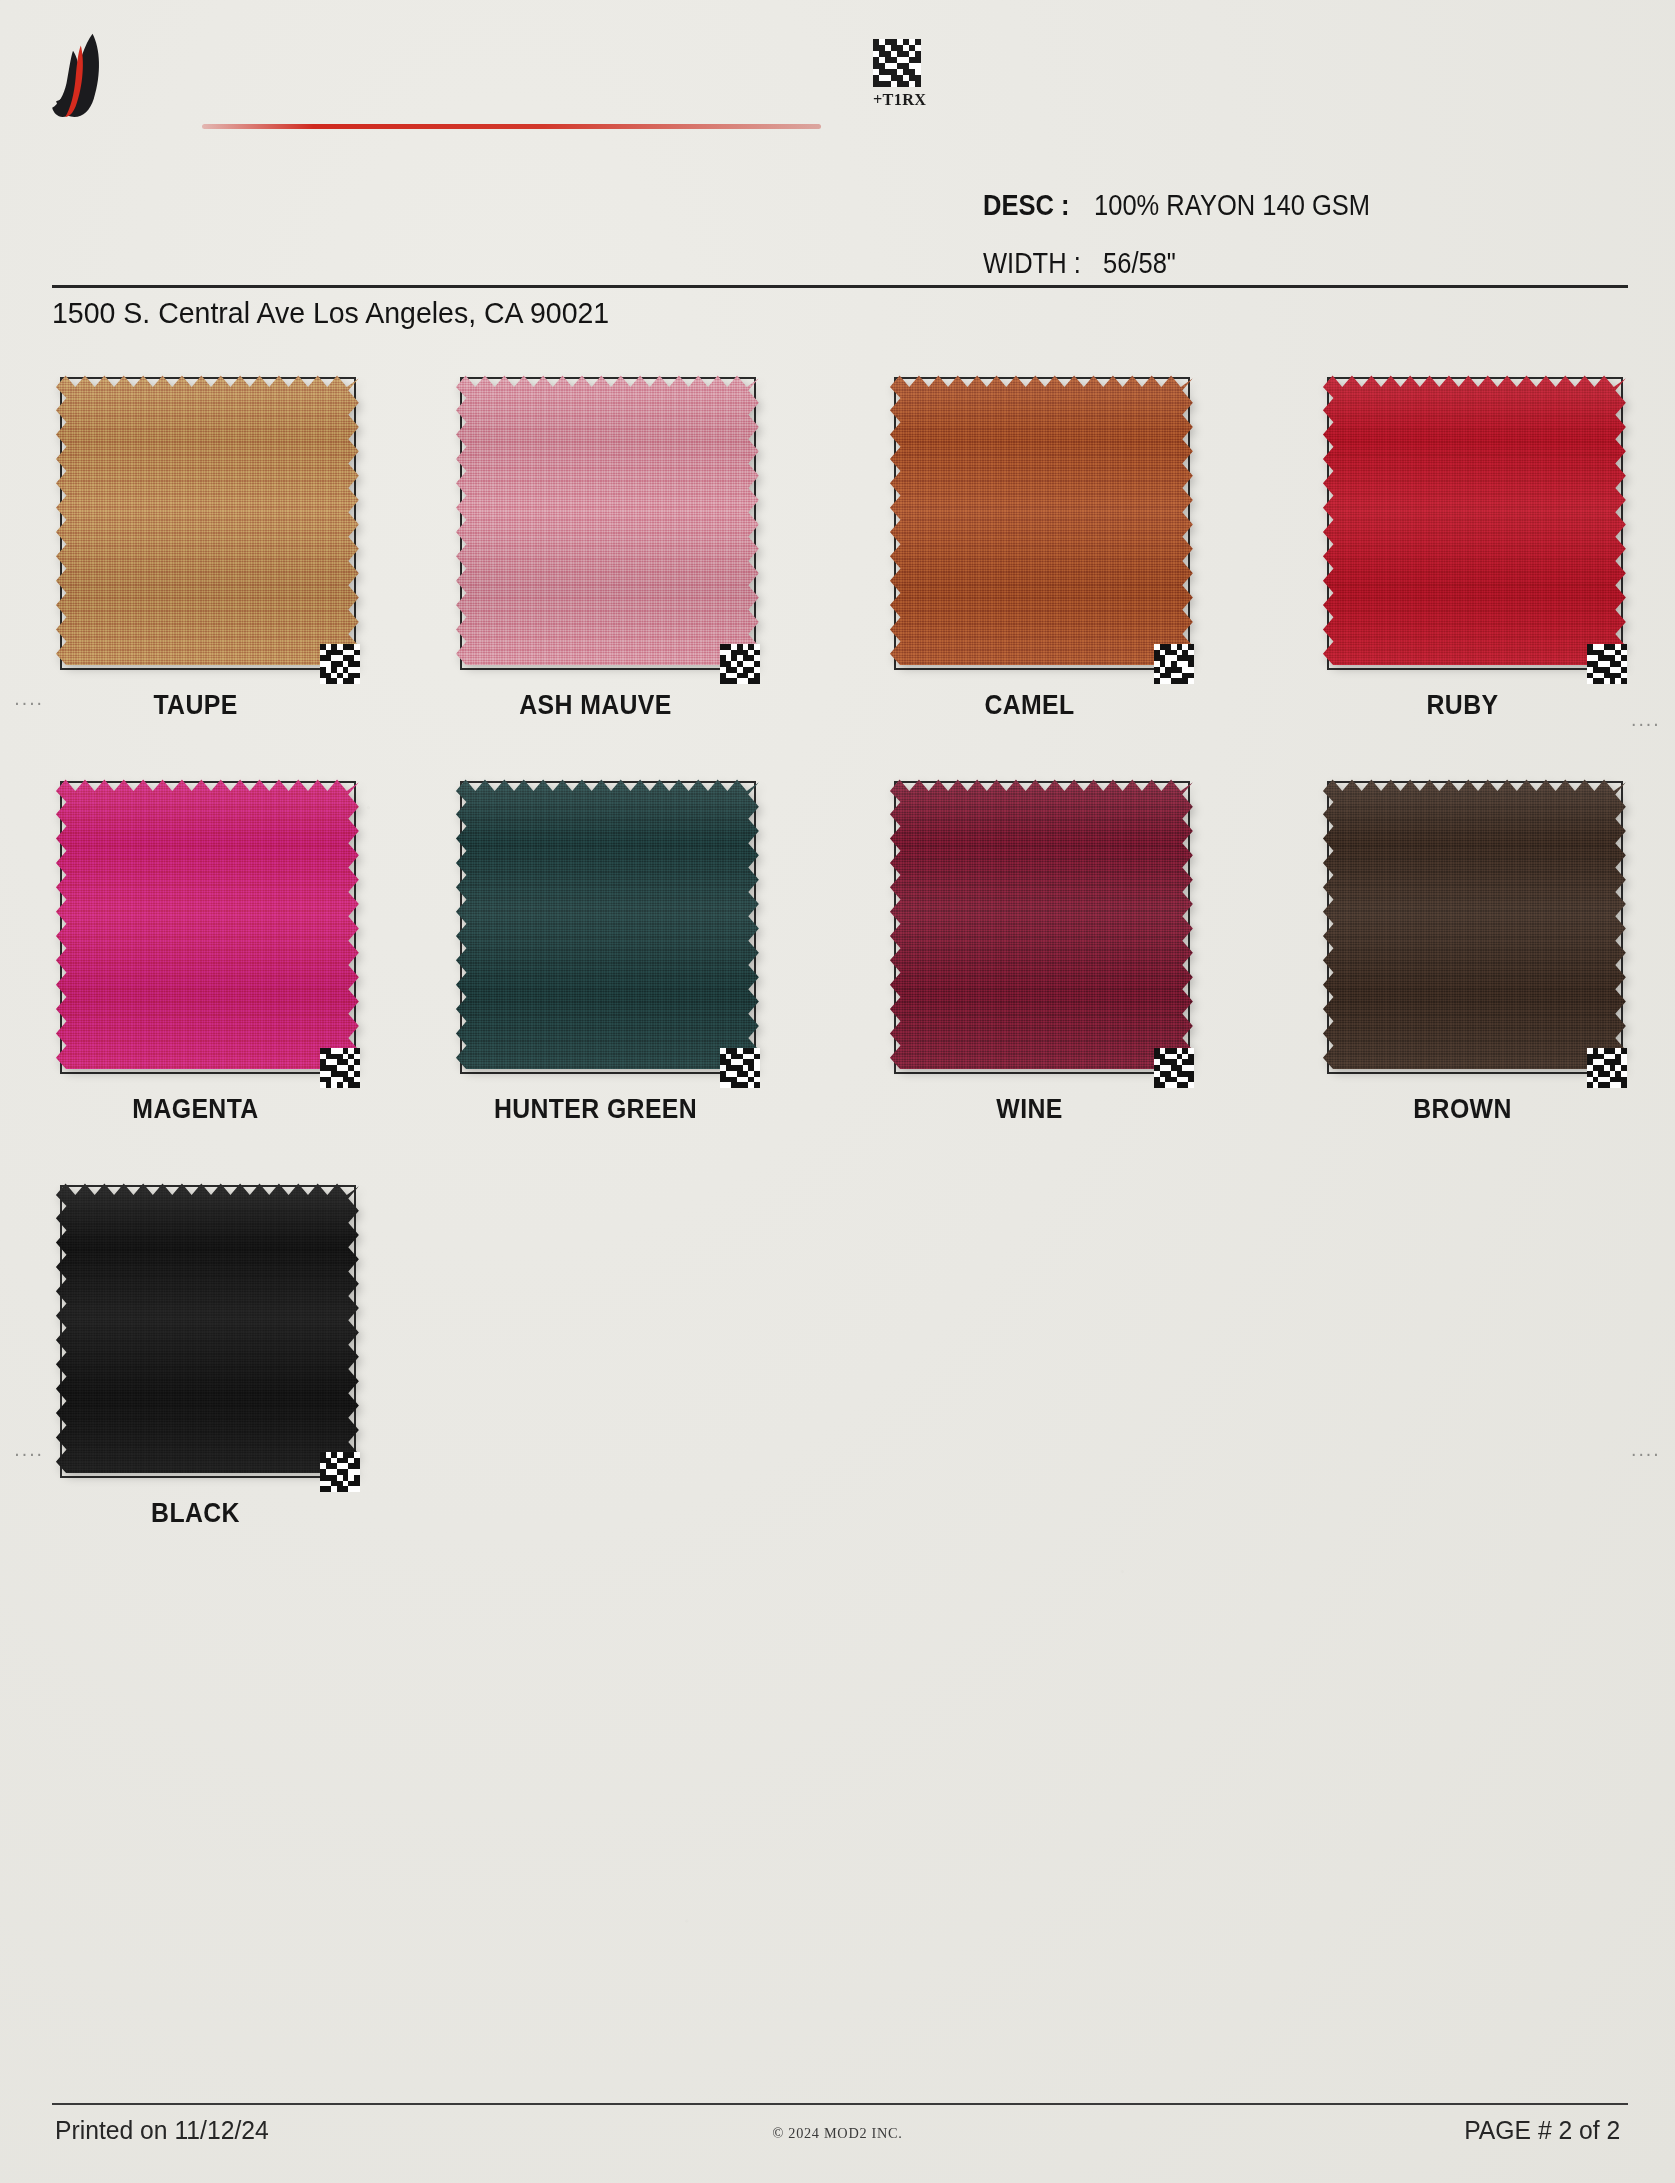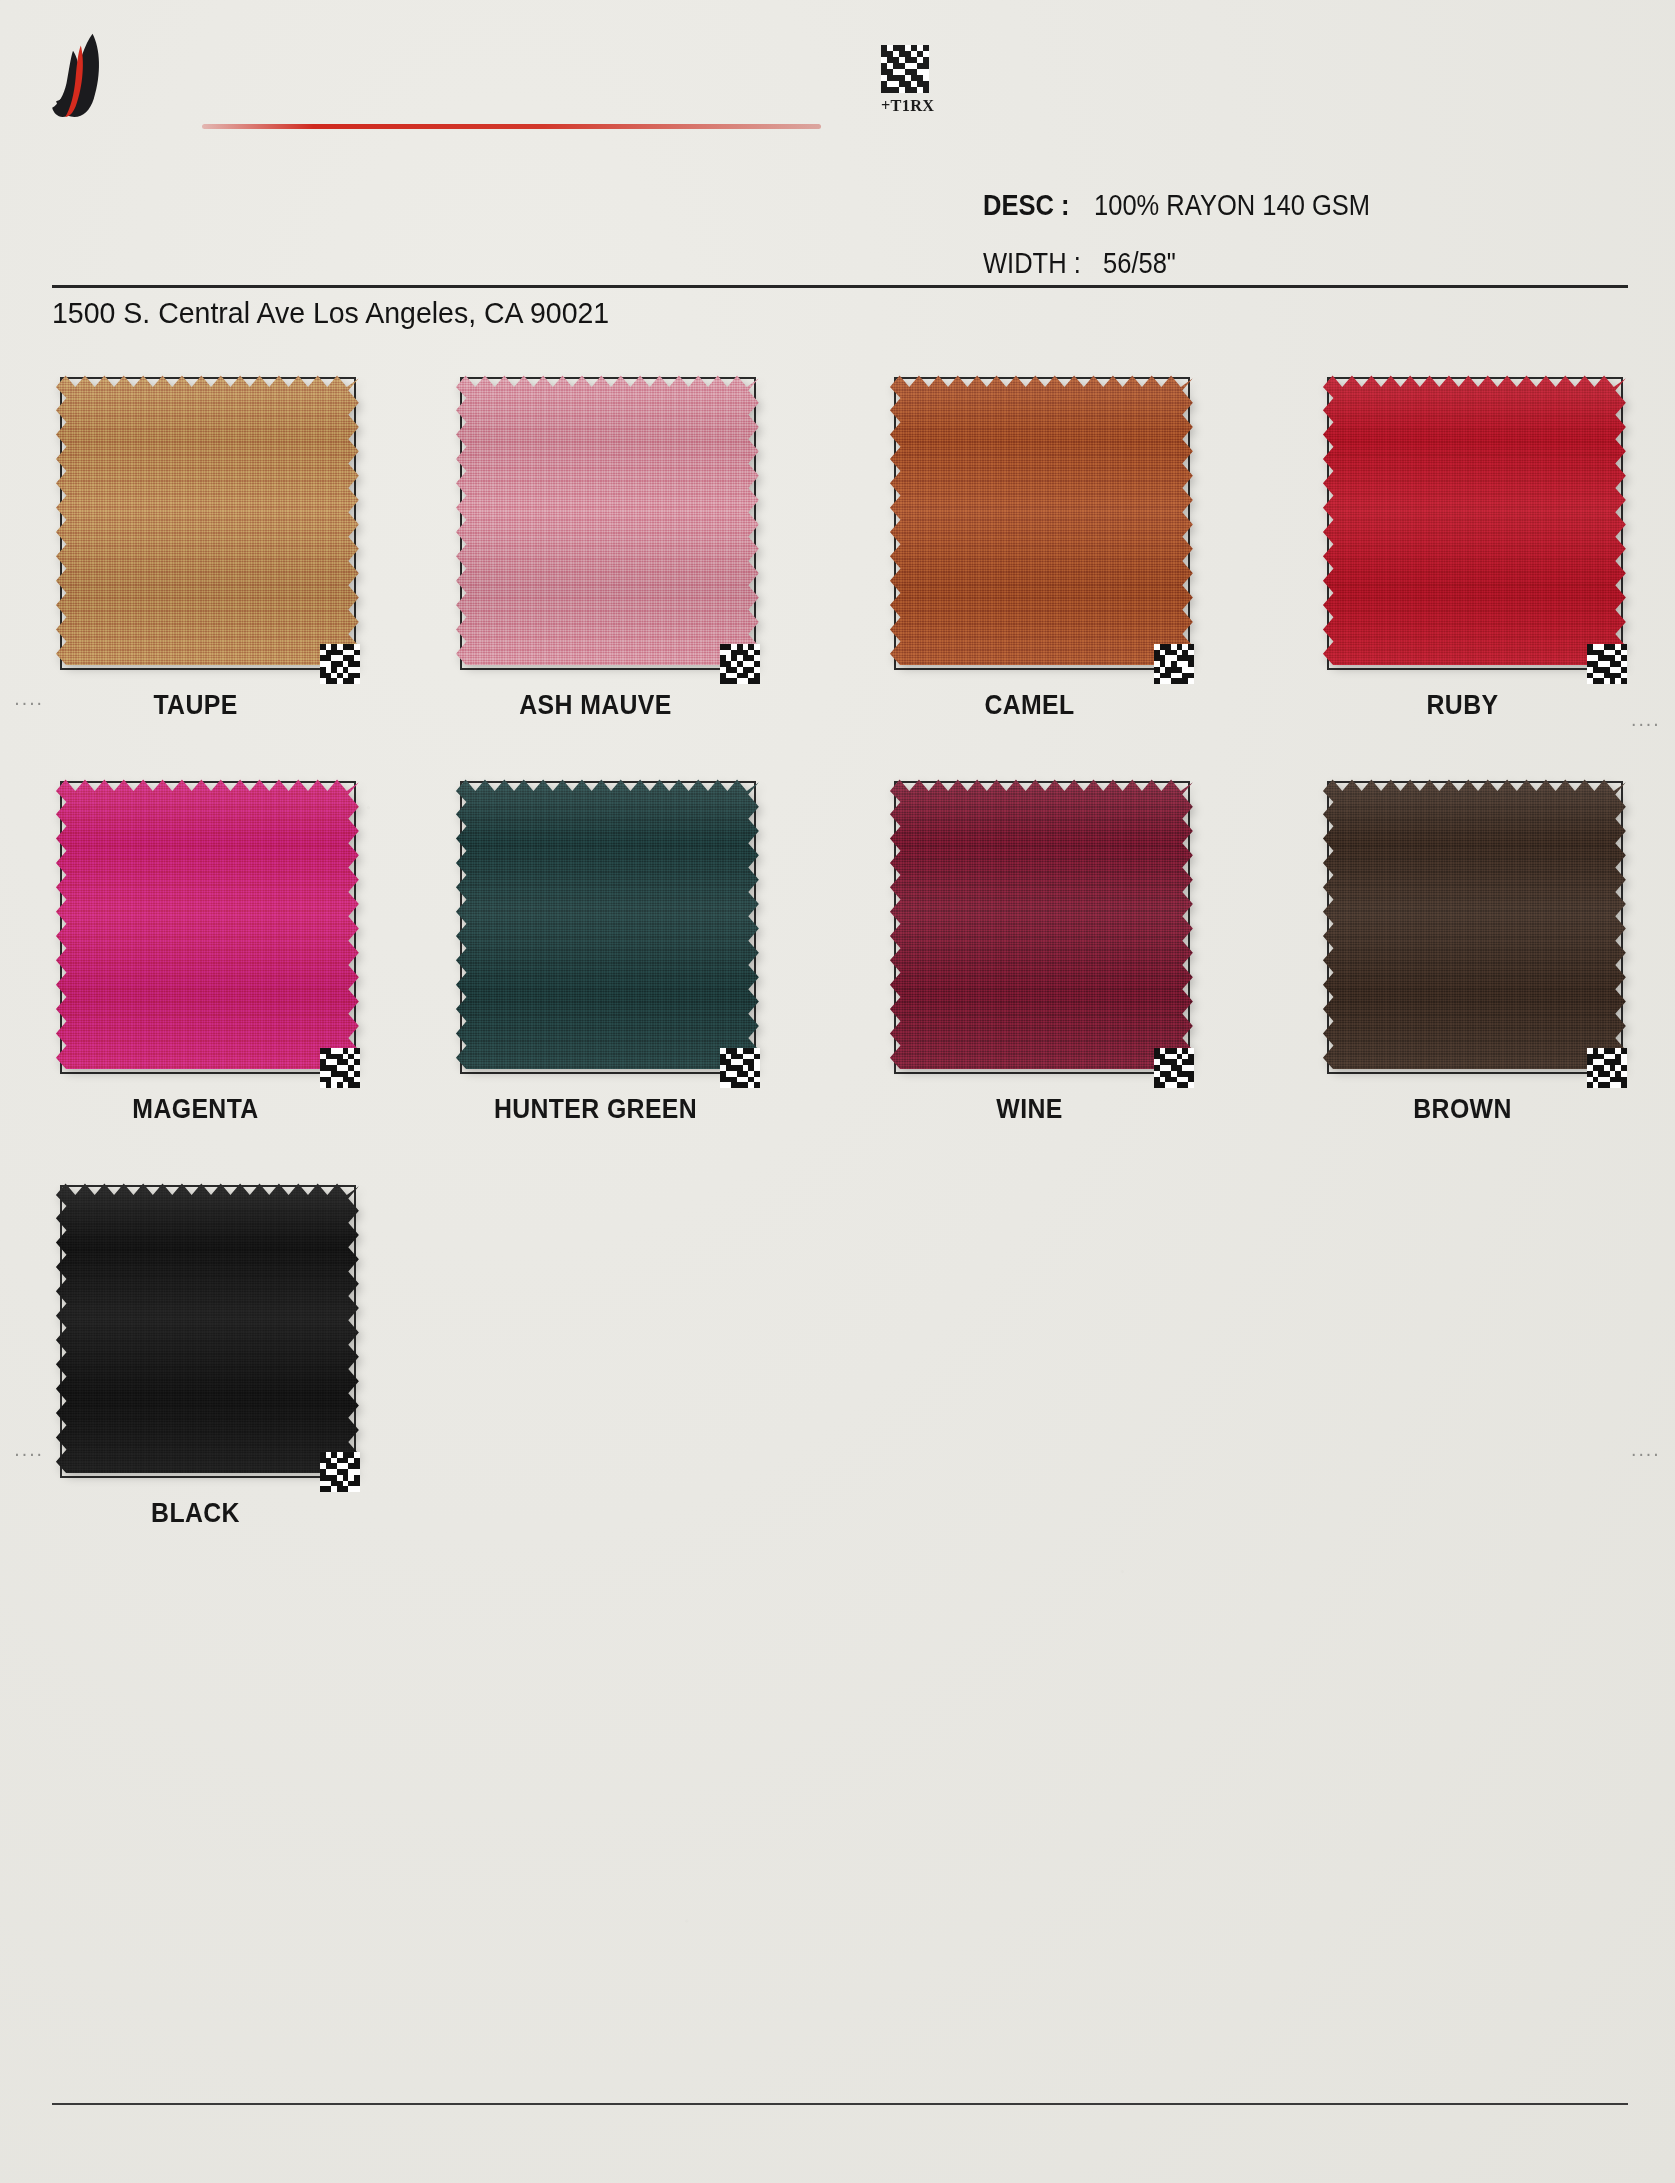--- a/index.html
+++ b/index.html
@@ -62,23 +62,22 @@
   .logo-rule {
     position: absolute;
     left: 163px; top: 104px;
     width: 619px; height: 5.9px;
     background: linear-gradient(to right, rgba(200,30,25,.25), #cf2a1f 18%, #d2382b 55%, rgba(190,40,30,.35));
     border-radius: 2.6px;
   }
 
   .dm-code {
     position: absolute;
-    left: 873px; top: 45px;
+    left: 873px; top: 39px;
     width: 52px;
-    margin-left: 8px;
   }
   .dm-grid {
     width: 48px; height: 48px;
     display: grid;
     grid-template-columns: repeat(8, 1fr);
     grid-template-rows: repeat(8, 1fr);
     background: #fff;
   }
   .dm-grid i { background: transparent; }
   .dm-grid i.on { background: #1b1b1b; }
@@ -973,14 +972,19 @@
       </div>
     </div>
   </div>
 
   <div class="dots" style="left:14.3px; top:689px">....</div>
   <div class="dots" style="right:14.3px; top:710px">....</div>
   <div class="dots" style="left:14.3px; top:1440px">....</div>
   <div class="dots" style="right:14.3px; top:1440px">....</div>
 
   <div class="foot-rule"></div>
+  <div class="foot">
+    <div class="foot-left">Printed on 11/12/24</div>
+    <div class="foot-center">© 2024   MOD2  INC.</div>
+    <div class="foot-right">PAGE # 2 of 2</div>
+  </div>
 </div>
 
 
 </body></html>

